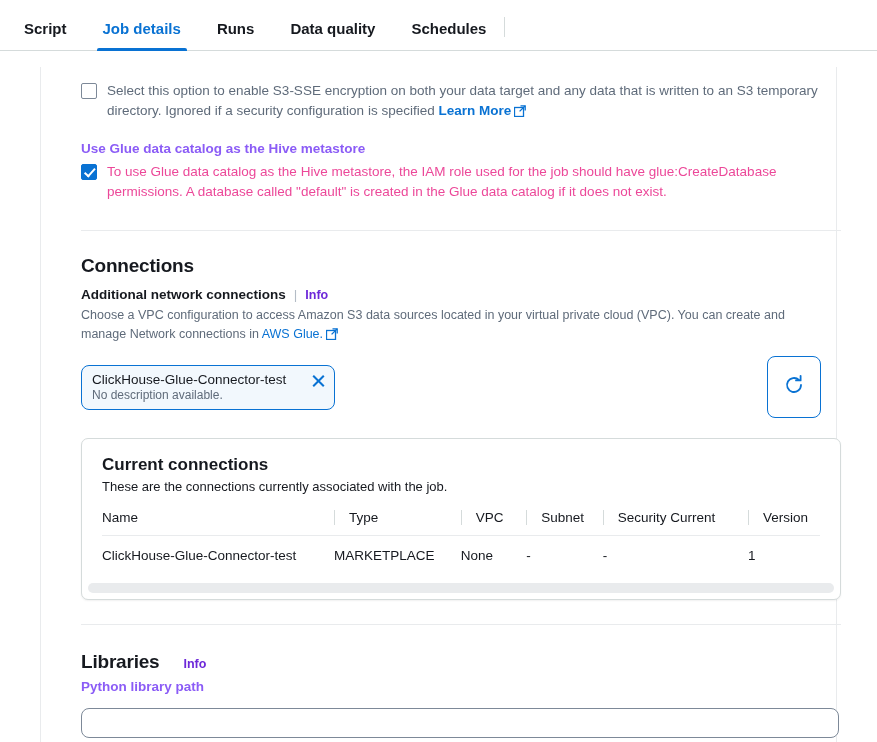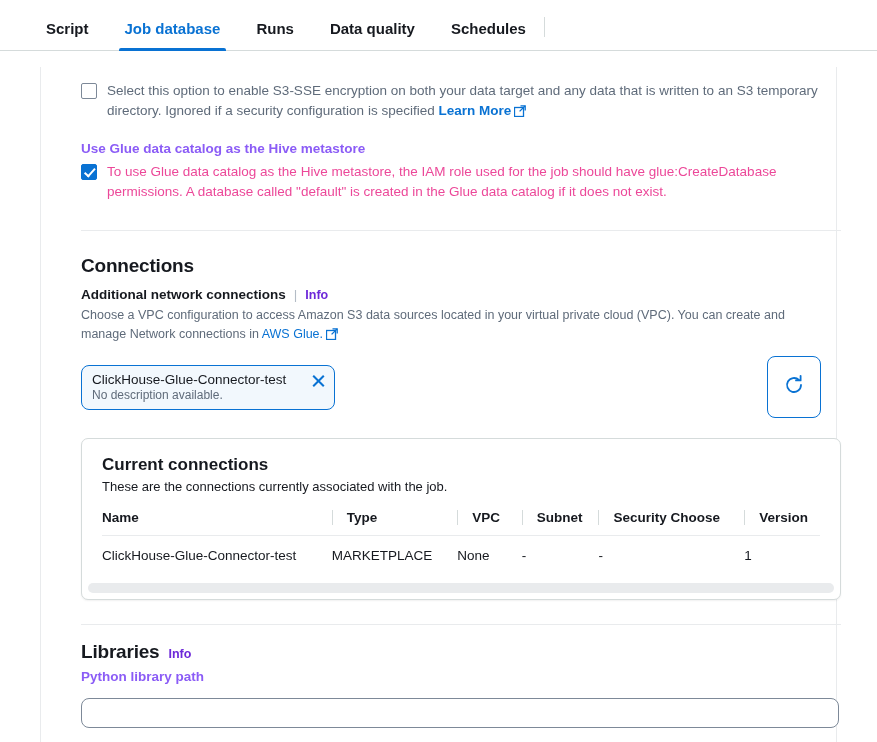--- a/index.html
+++ b/index.html
@@ -13,21 +13,21 @@
     color: #16191f;
     overflow: hidden;
   }
 
   
   .tabbar {
     display: flex;
     align-items: flex-end;
     height: 51px;
     border-bottom: 1px solid #d5dbdb;
-    padding-left: 28px;
+    padding-left: 6px;
     background: #ffffff;
   }
   .tab {
     position: relative;
     padding: 0 18px 14px 18px;
     font-size: 15px;
     font-weight: bold;
     color: #16191f;
     cursor: pointer;
     line-height: 1;
@@ -266,21 +266,21 @@
     color: #16191f;
     margin-bottom: 12px;
   }
   table.conn {
     width: 100%;
     border-collapse: collapse;
     font-size: 13.5px;
   }
   table.conn th {
     text-align: left;
-    font-weight: bold;
+    font-weight: normal;
     color: #16191f;
     padding: 4px 12px 10px 0;
     border-bottom: 1px solid #e9ebed;
     white-space: nowrap;
   }
   table.conn th .vline {
     display: inline-block;
     width: 1px;
     height: 15px;
     background: #d5dbdb;
@@ -299,43 +299,43 @@
   .hscroll-track {
     height: 10px;
     border-radius: 5px;
     background: #e9ebed;
   }
 
   
   .lib-title-row {
     display: flex;
     align-items: baseline;
-    gap: 9px;
-    margin-top: 16px;
+    gap: 24px;
+    margin-top: 26px;
   }
   .lib-title {
     font-size: 19px;
     font-weight: bold;
     letter-spacing: -0.2px;
   }
   .text-input {
     margin-top: 8px;
     width: 758px;
     height: 30px;
     border: 1px solid #7d8998;
     border-radius: 8px;
     background: #ffffff;
   }
 </style>
 </head>
 <body>
 
 <div class="tabbar">
   <div class="tab">Script</div>
-  <div class="tab active">Job database</div>
+  <div class="tab active">Job details</div>
   <div class="tab">Runs</div>
   <div class="tab">Data quality</div>
   <div class="tab">Schedules</div>
   <div class="tab-sep"></div>
 </div>
 
 <div class="page">
   <div class="panel">
     <div class="content">
 
@@ -402,21 +402,21 @@
         <div class="container-title">Current connections</div>
         <div class="container-sub">These are the connections currently associated with the job.</div>
 
         <table class="conn">
           <thead>
             <tr>
               <th style="width:238px;">Name</th>
               <th style="width:130px;"><span class="vline"></span><span>Type</span></th>
               <th style="width:68px;"><span class="vline"></span><span>VPC</span></th>
               <th style="width:78px;"><span class="vline"></span><span>Subnet</span></th>
-              <th style="width:150px;"><span class="vline"></span><span>Security Choose</span></th>
+              <th style="width:150px;"><span class="vline"></span><span>Security Current</span></th>
               <th><span class="vline"></span><span>Version</span></th>
             </tr>
           </thead>
           <tbody>
             <tr>
               <td>ClickHouse-Glue-Connector-test</td>
               <td>MARKETPLACE</td>
               <td>None</td>
               <td>-</td>
               <td>-</td>

